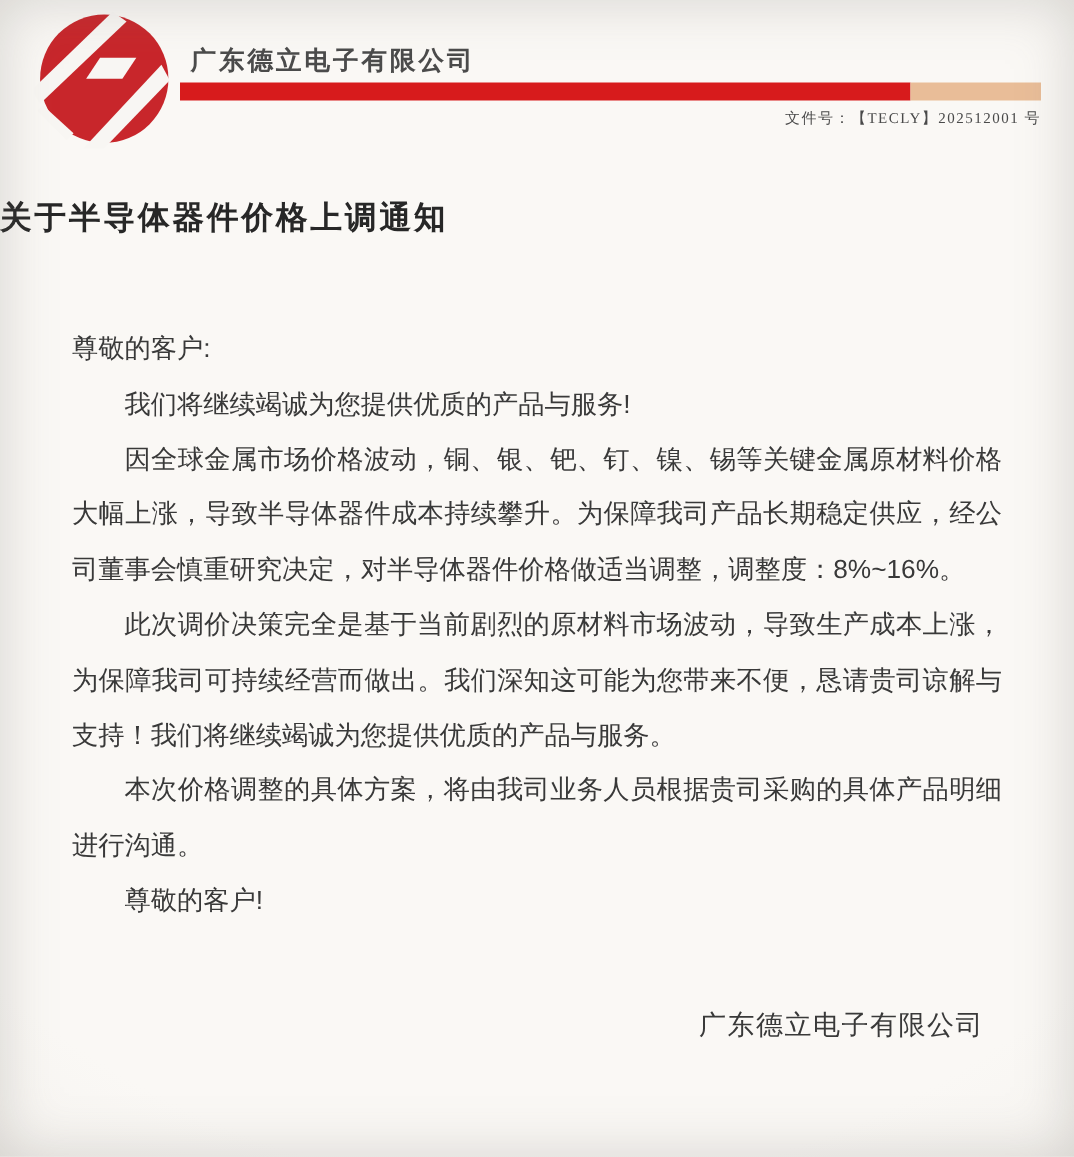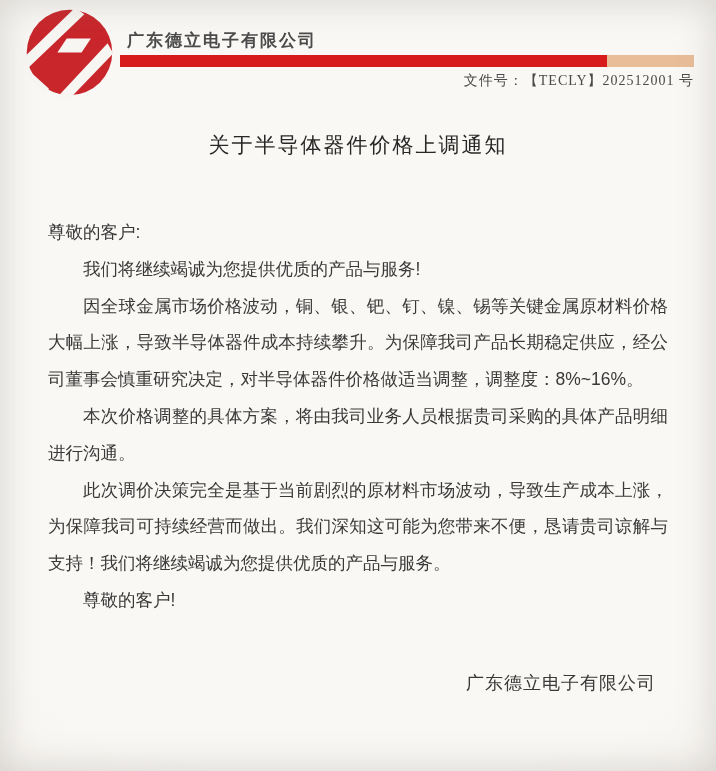--- a/index.html
+++ b/index.html
@@ -25,29 +25,28 @@
   .logo{position:absolute;left:23px;top:6px;width:93px;height:93px;}
   .company-name{
     position:absolute;left:127px;top:29px;
     font-size:17px;letter-spacing:2px;color:#4b4b4b;font-weight:600;
   }
   .rule{position:absolute;left:120px;top:55px;height:12px;display:flex;}
   .rule .seg-red{width:487px;height:12px;background:#d71b1c;}
   .rule .seg-peach{width:87px;height:12px;background:#e9bd98;}
   .doc-number{
     position:absolute;right:22px;top:72px;
-    font-size:14px;color:#4a4a4a;letter-spacing:1px;
+    font-size:10px;color:#4a4a4a;letter-spacing:1px;
     font-family:"Liberation Serif","DejaVu Serif",serif;
   }
 
   
   .title{
     margin-top:26px;
-    text-align:center;
-    font-size:21px;font-weight:normal;color:#272727;
+    font-size:21px;font-weight:bold;color:#272727;
     letter-spacing:2px;
   }
 
   
   .content{
     margin:55px 48px 0 48px;
     font-size:17.5px;
     line-height:36.8px;
     color:#393939;
     text-align:justify;
@@ -86,19 +85,19 @@
     </div>
     <div class="doc-number">文件号：【TECLY】202512001 号</div>
   </div>
 
   <div class="title">关于半导体器件价格上调通知</div>
 
   <div class="content">
     <p>尊敬的客户:</p>
     <p class="indent">我们将继续竭诚为您提供优质的产品与服务!</p>
     <p class="indent">因全球金属市场价格波动，铜、银、钯、钉、镍、锡等关键金属原材料价格大幅上涨，导致半导体器件成本持续攀升。为保障我司产品长期稳定供应，经公司董事会慎重研究决定，对半导体器件价格做适当调整，调整度：8%~16%。</p>
+    <p class="indent">此次调价决策完全是基于当前剧烈的原材料市场波动，导致生产成本上涨，为保障我司可持续经营而做出。我们深知这可能为您带来不便，恳请贵司谅解与支持！我们将继续竭诚为您提供优质的产品与服务。</p>
     <p class="indent">本次价格调整的具体方案，将由我司业务人员根据贵司采购的具体产品明细进行沟通。</p>
-    <p class="indent">此次调价决策完全是基于当前剧烈的原材料市场波动，导致生产成本上涨，为保障我司可持续经营而做出。我们深知这可能为您带来不便，恳请贵司谅解与支持！我们将继续竭诚为您提供优质的产品与服务。</p>
     <p class="indent">尊敬的客户!</p>
     <div class="signature">广东德立电子有限公司</div>
   </div>
 
 </div>
 
 </body></html>

